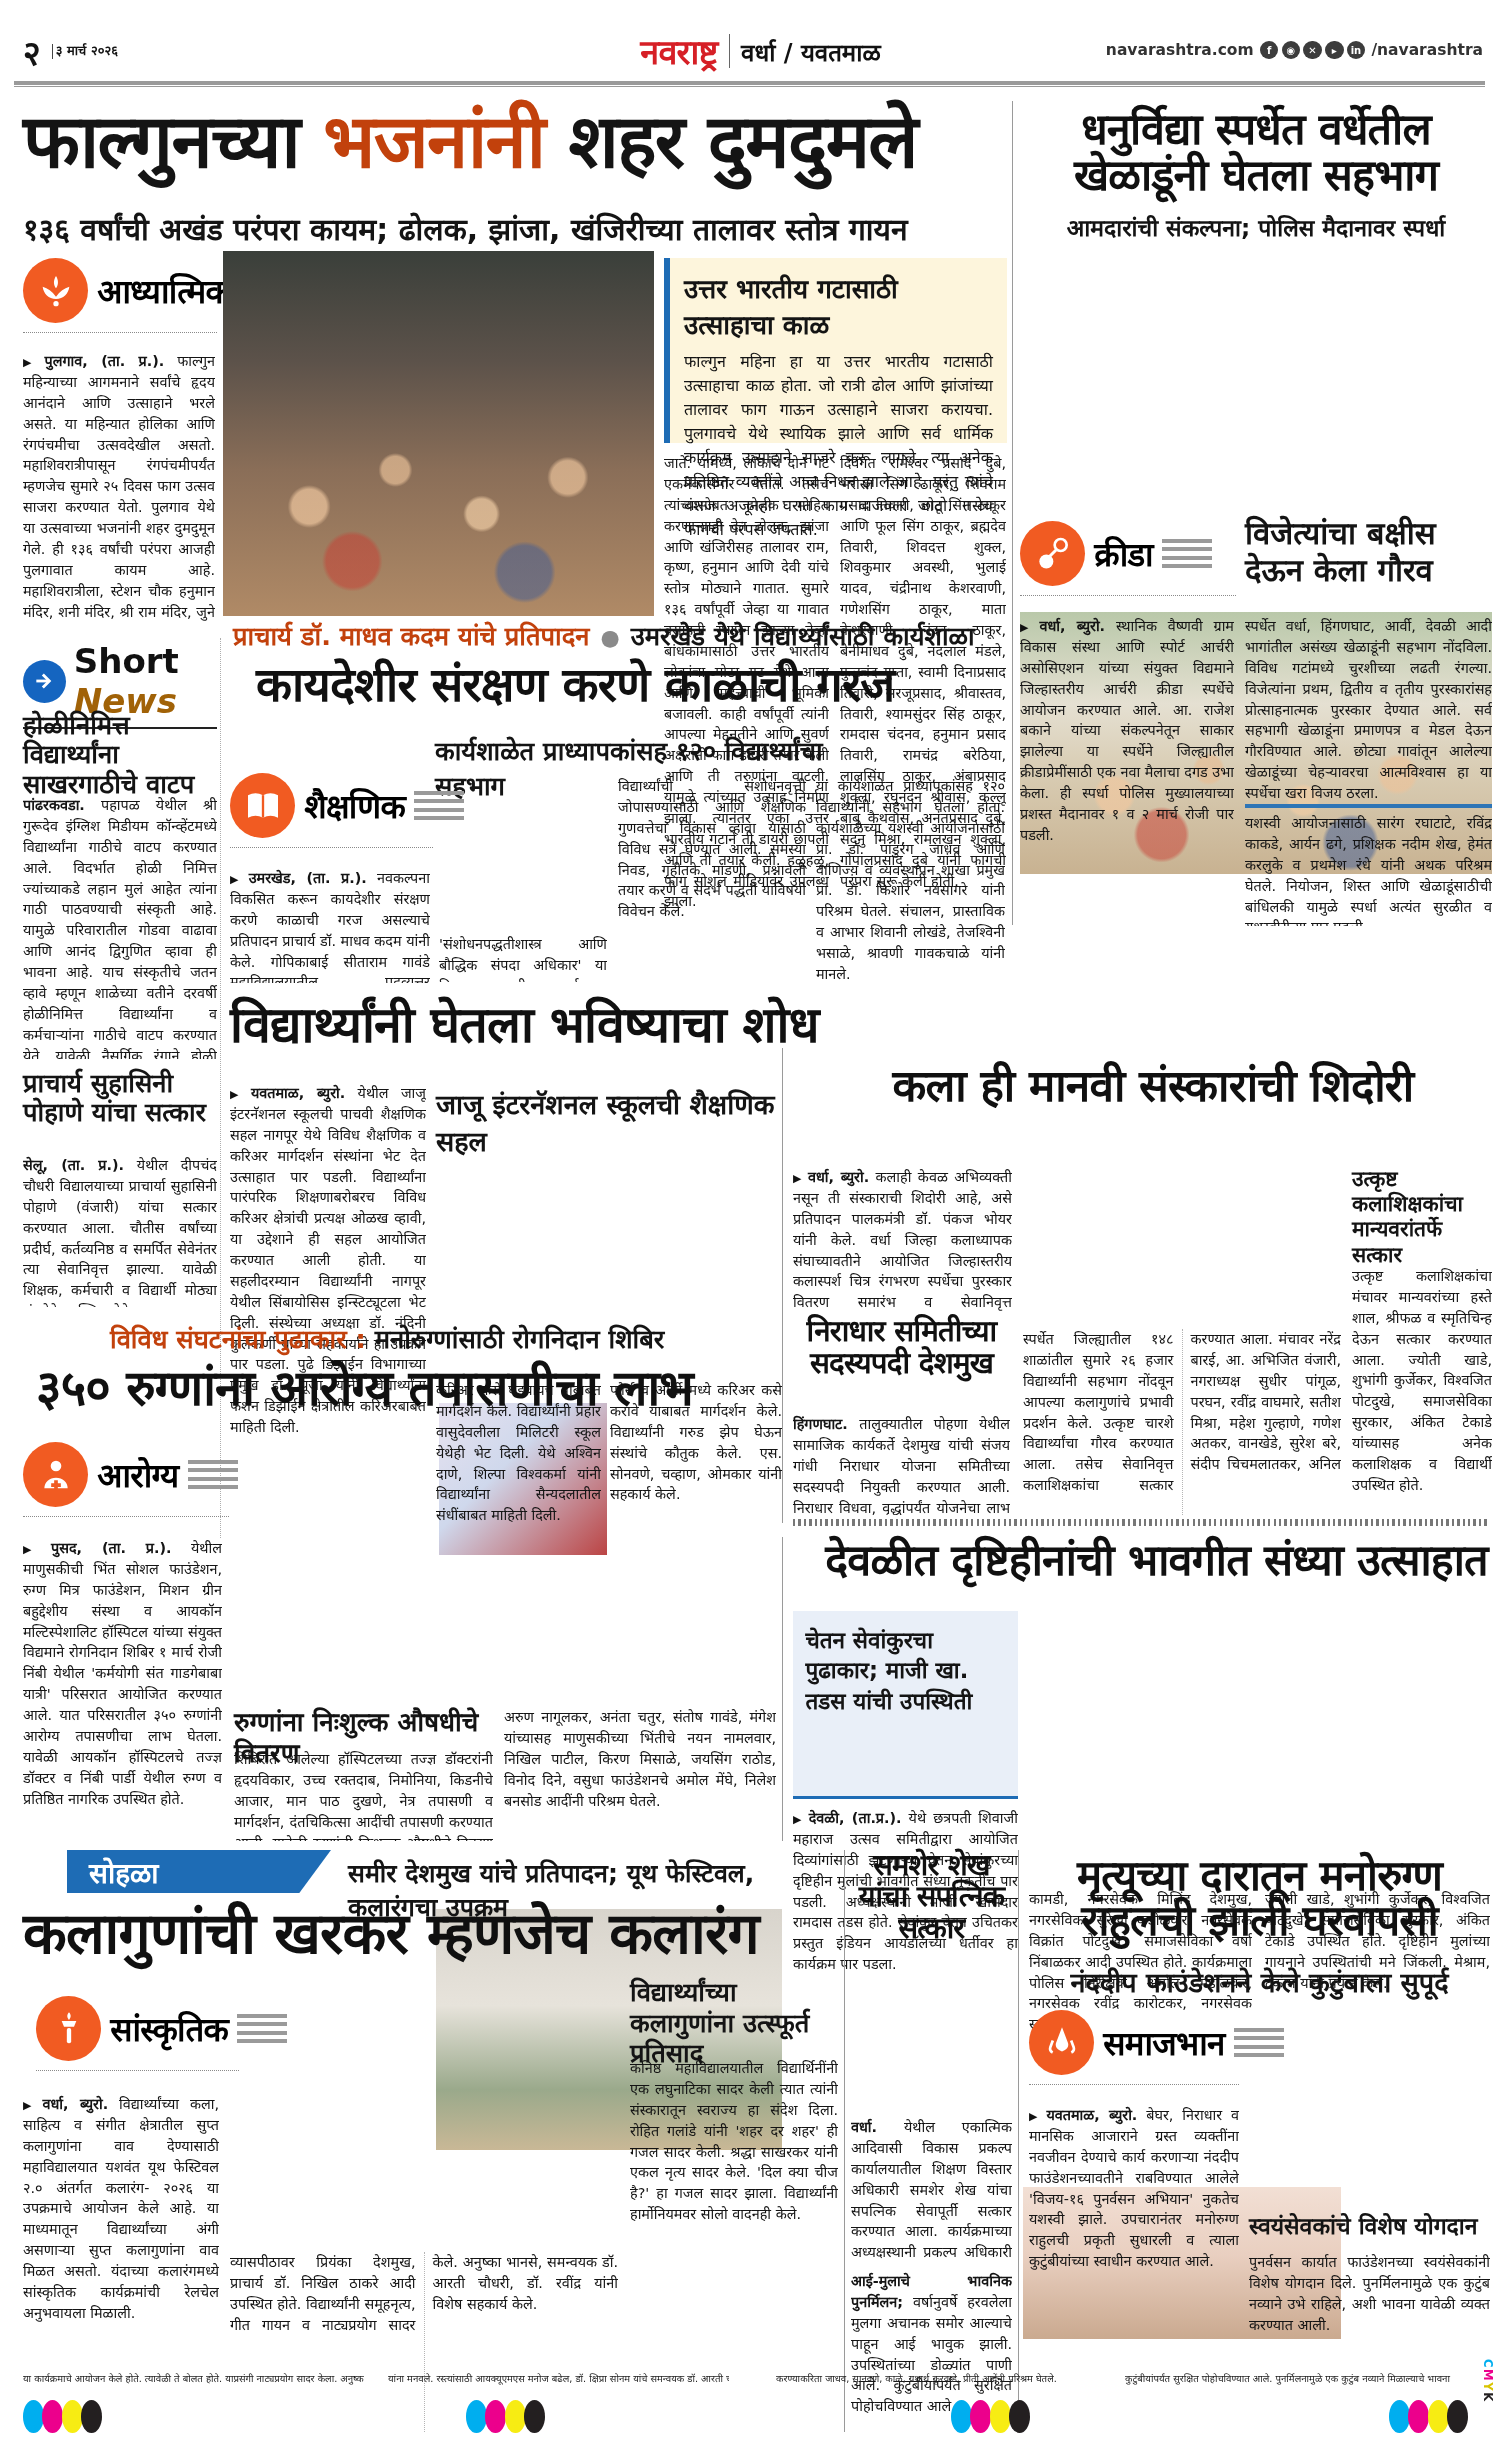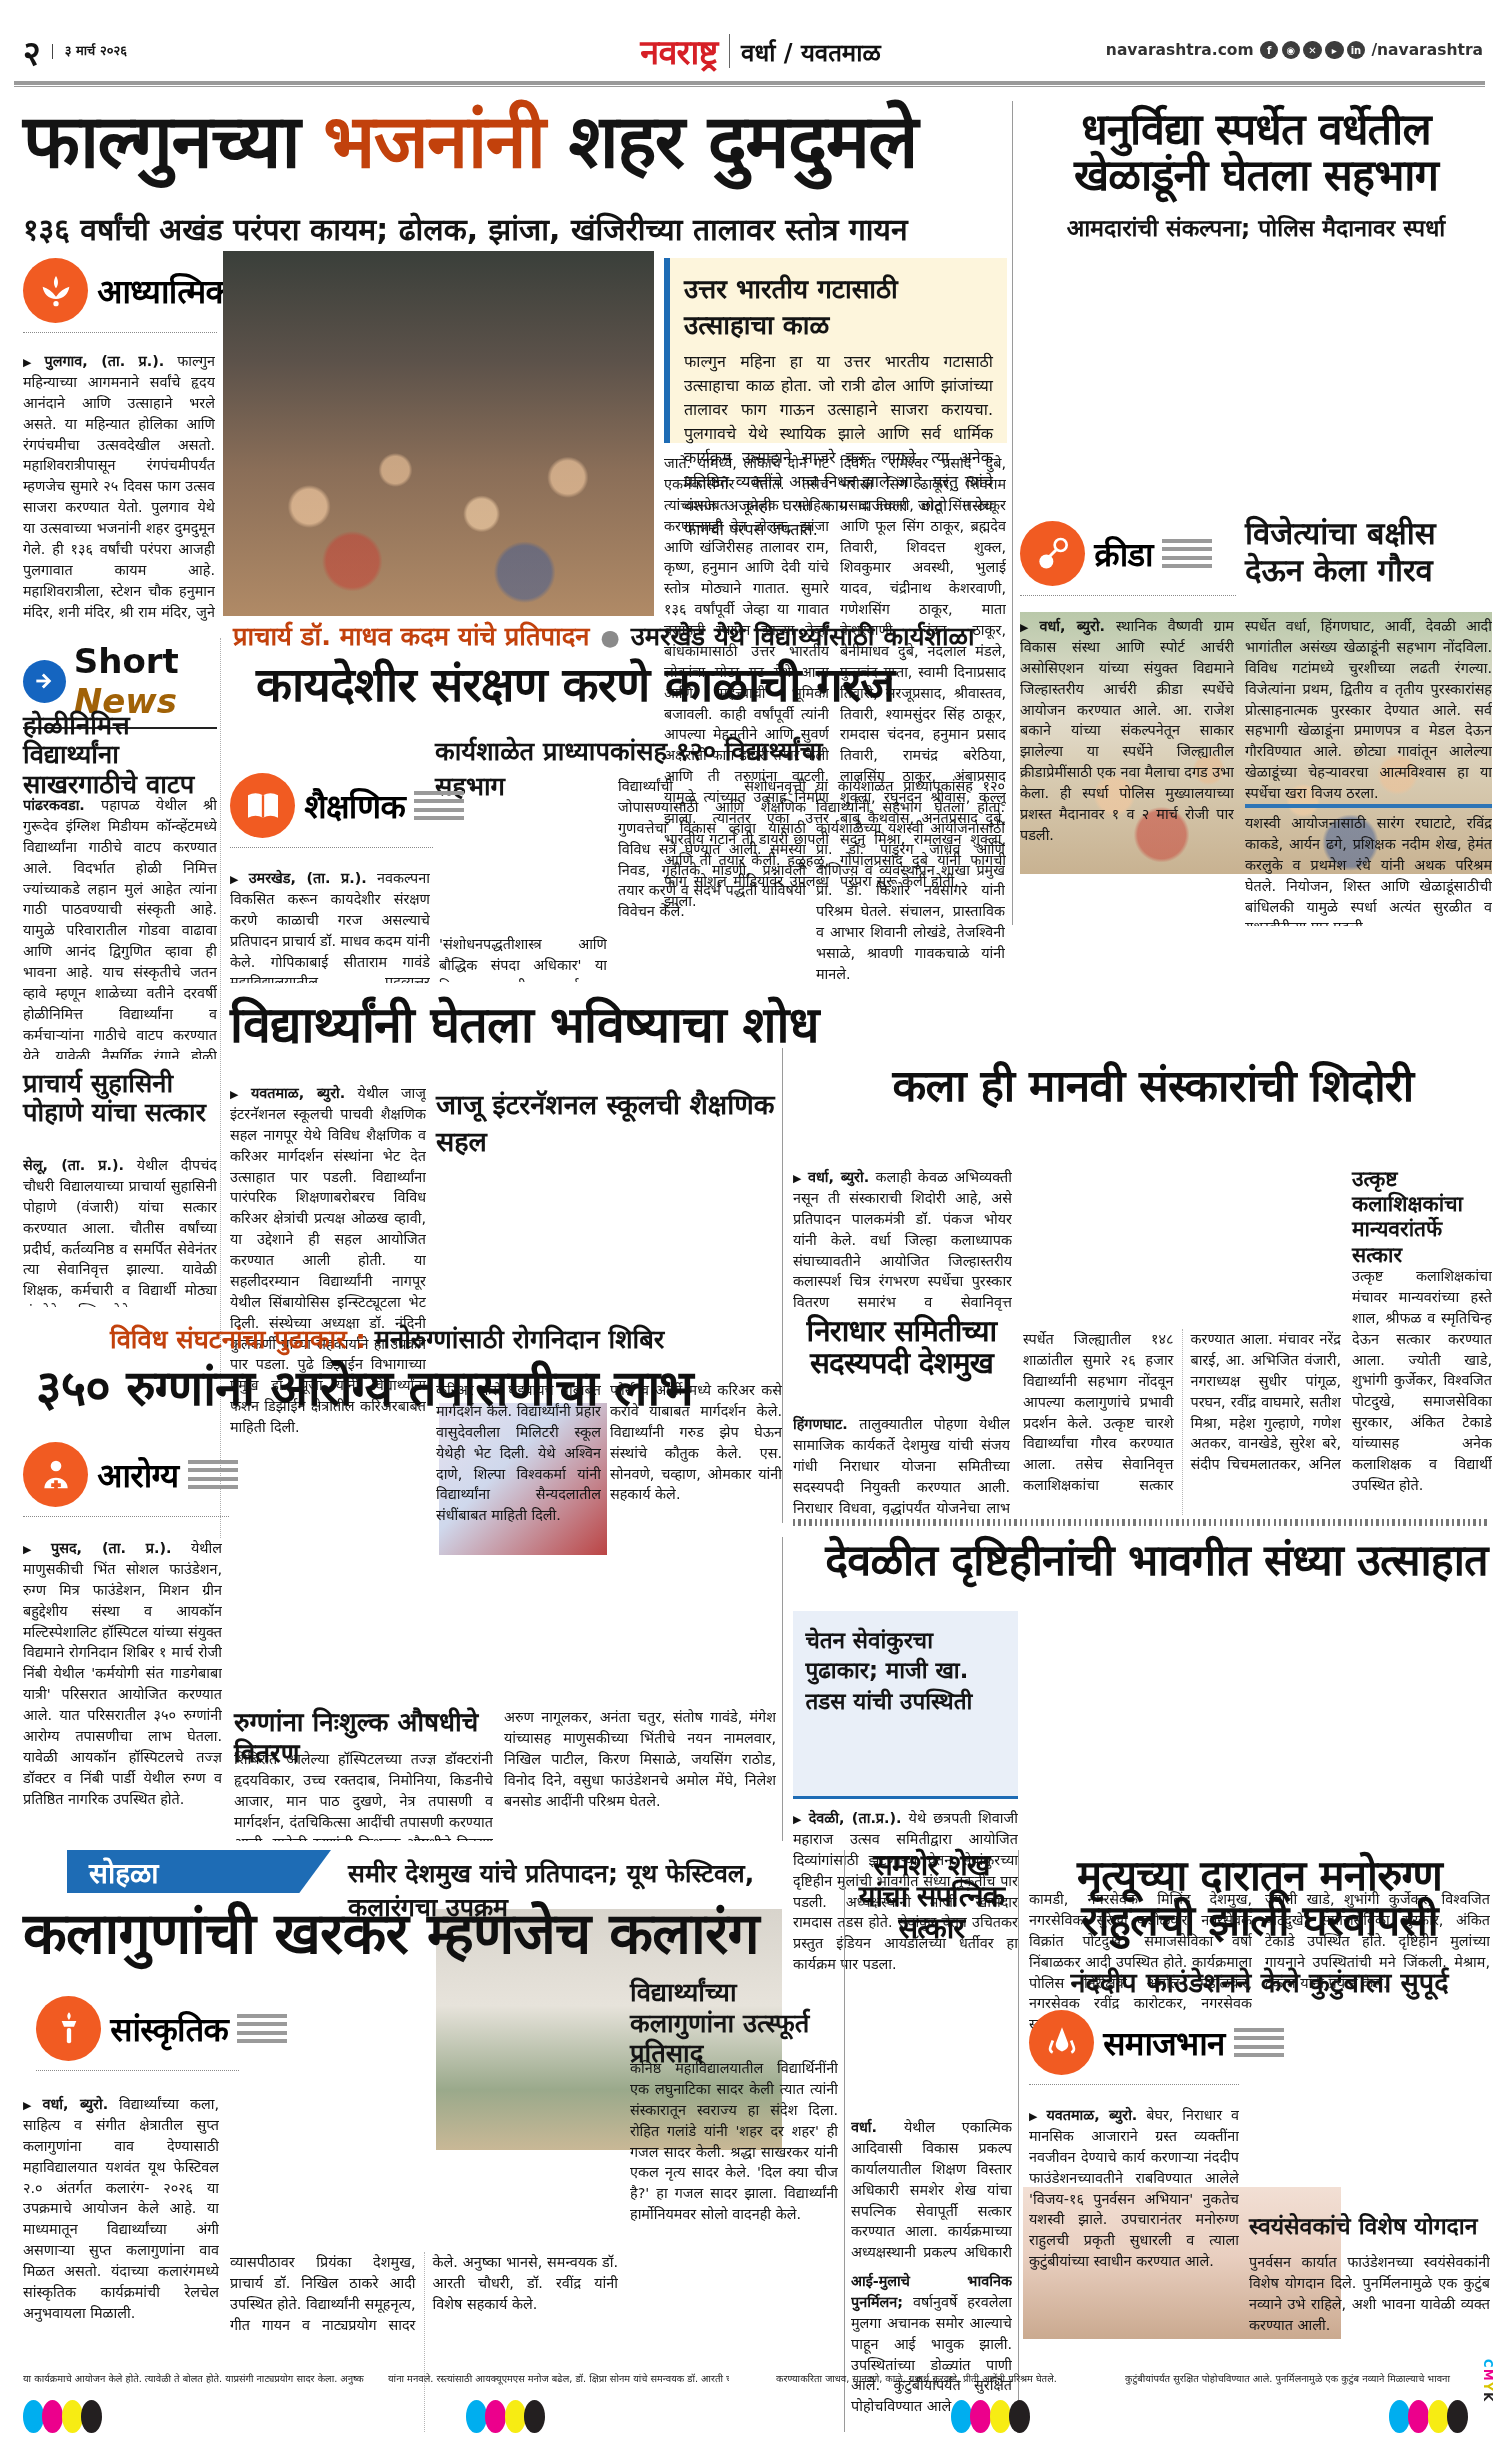--- a/index.html
+++ b/index.html
@@ -2,21 +2,21 @@
 <html style="font-size:12.4px"><head>
 <meta charset="utf-8">
 <style>
   html,body{margin:0;padding:0;background:#e8e8e4;}
   #page{position:relative;width:1499px;height:2462px;background:#ffffff;margin:0 auto;overflow:hidden;
         font-family:"DejaVu Sans","Liberation Sans",sans-serif;color:#141414;}
   .abs{position:absolute;box-sizing:border-box;}
   
   .pgnum{font-size:34px;font-weight:700;}
   .hdrleft{display:flex;align-items:center;gap:11px;}
-  .hdrdate{font-size:13px;font-weight:600;border-left:1.6px solid #444;padding-left:12px;line-height:1.1;}
+  .hdrdate{font-size:13px;font-weight:600;border-left:1.6px solid #444;padding-left:3px;line-height:1.1;}
   .masthead{display:flex;align-items:center;gap:11px;justify-content:center;}
   .mast-name{color:#d61f26;font-size:34px;font-weight:800;letter-spacing:-0.8px;}
   .mast-sep{width:1.6px;height:34px;background:#666;}
   .mast-ed{font-size:24px;font-weight:800;color:#111;}
   .hdrright{display:flex;align-items:center;gap:6.2px;font-size:15.5px;font-weight:700;color:#333;}
   .soc{display:inline-flex;gap:3.1px;}
   .soc i{width:18.6px;height:18.6px;border-radius:50%;background:#3c3c3c;color:#fff;font-style:normal;
          font-size:10px;display:inline-flex;align-items:center;justify-content:center;font-weight:700;}
   .dblrule{border-top:3.1px solid #9a9a9a;border-bottom:0.8px solid #9a9a9a;height:3.9px;}
   .dblrule:after{content:"";display:block;height:0.8px;background:#9a9a9a;margin-top:1.6px;}

